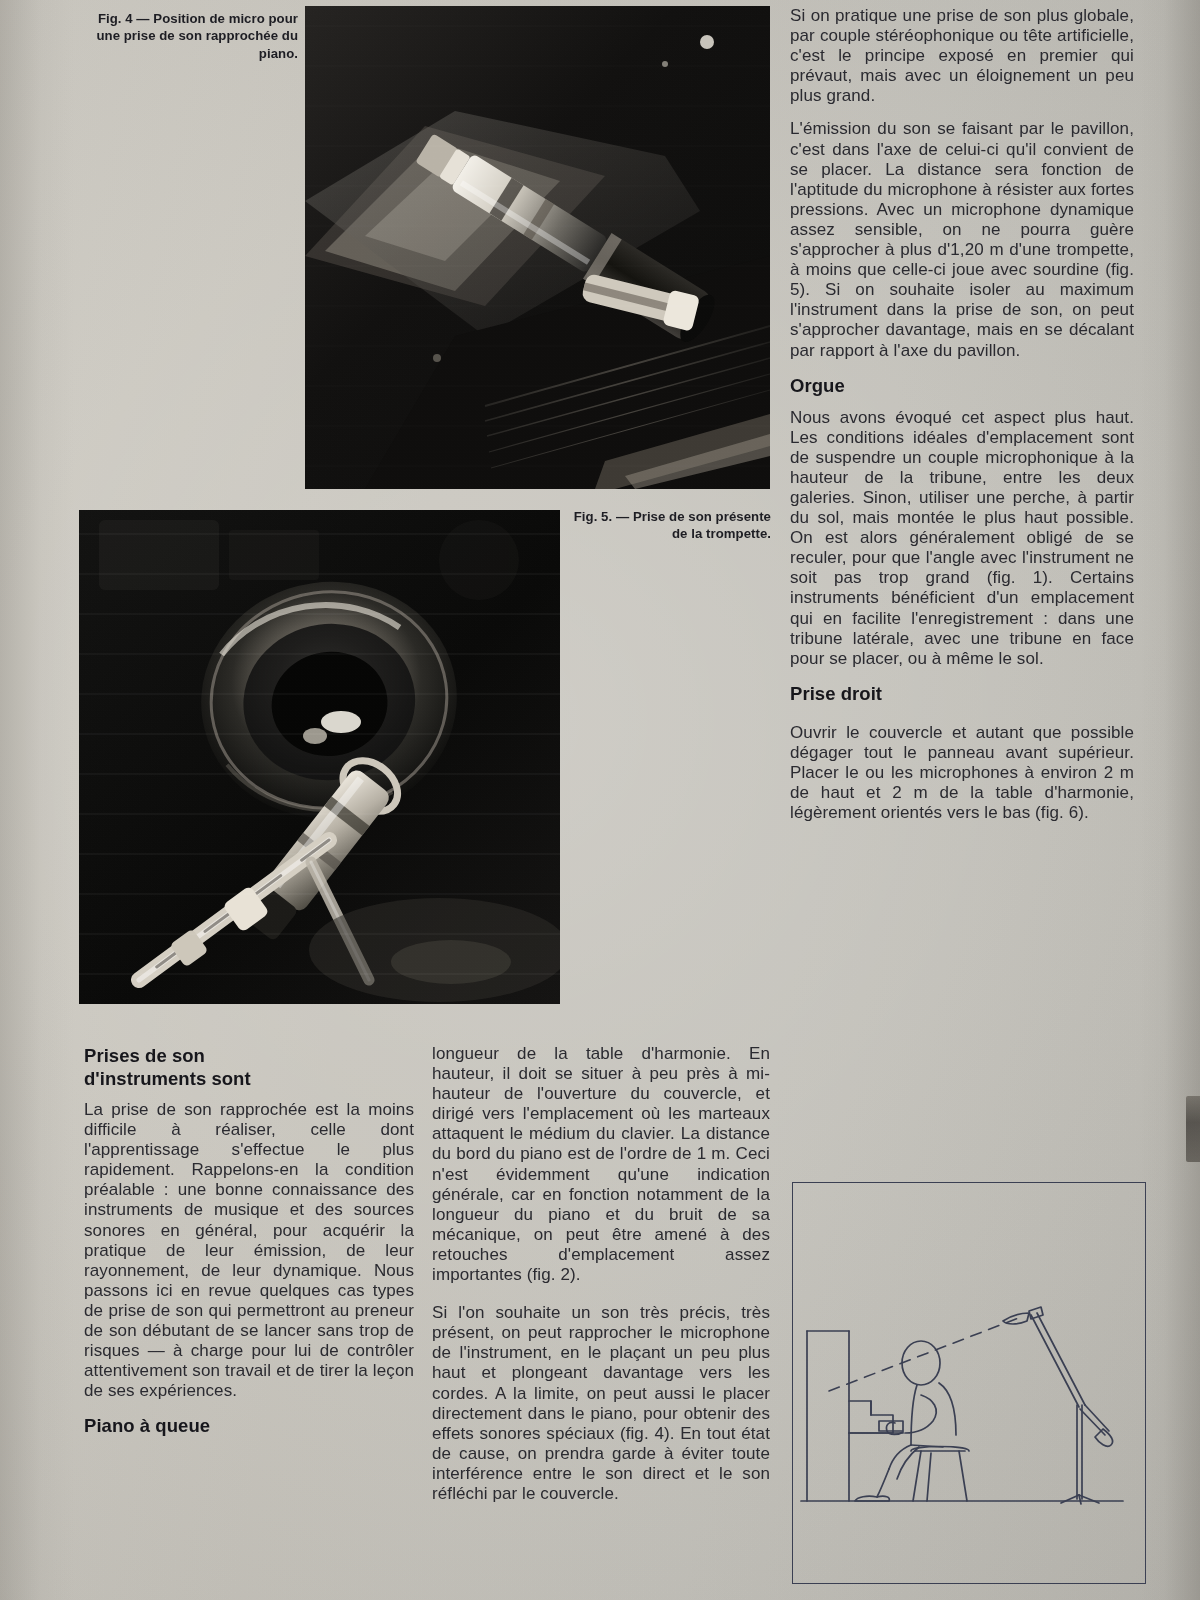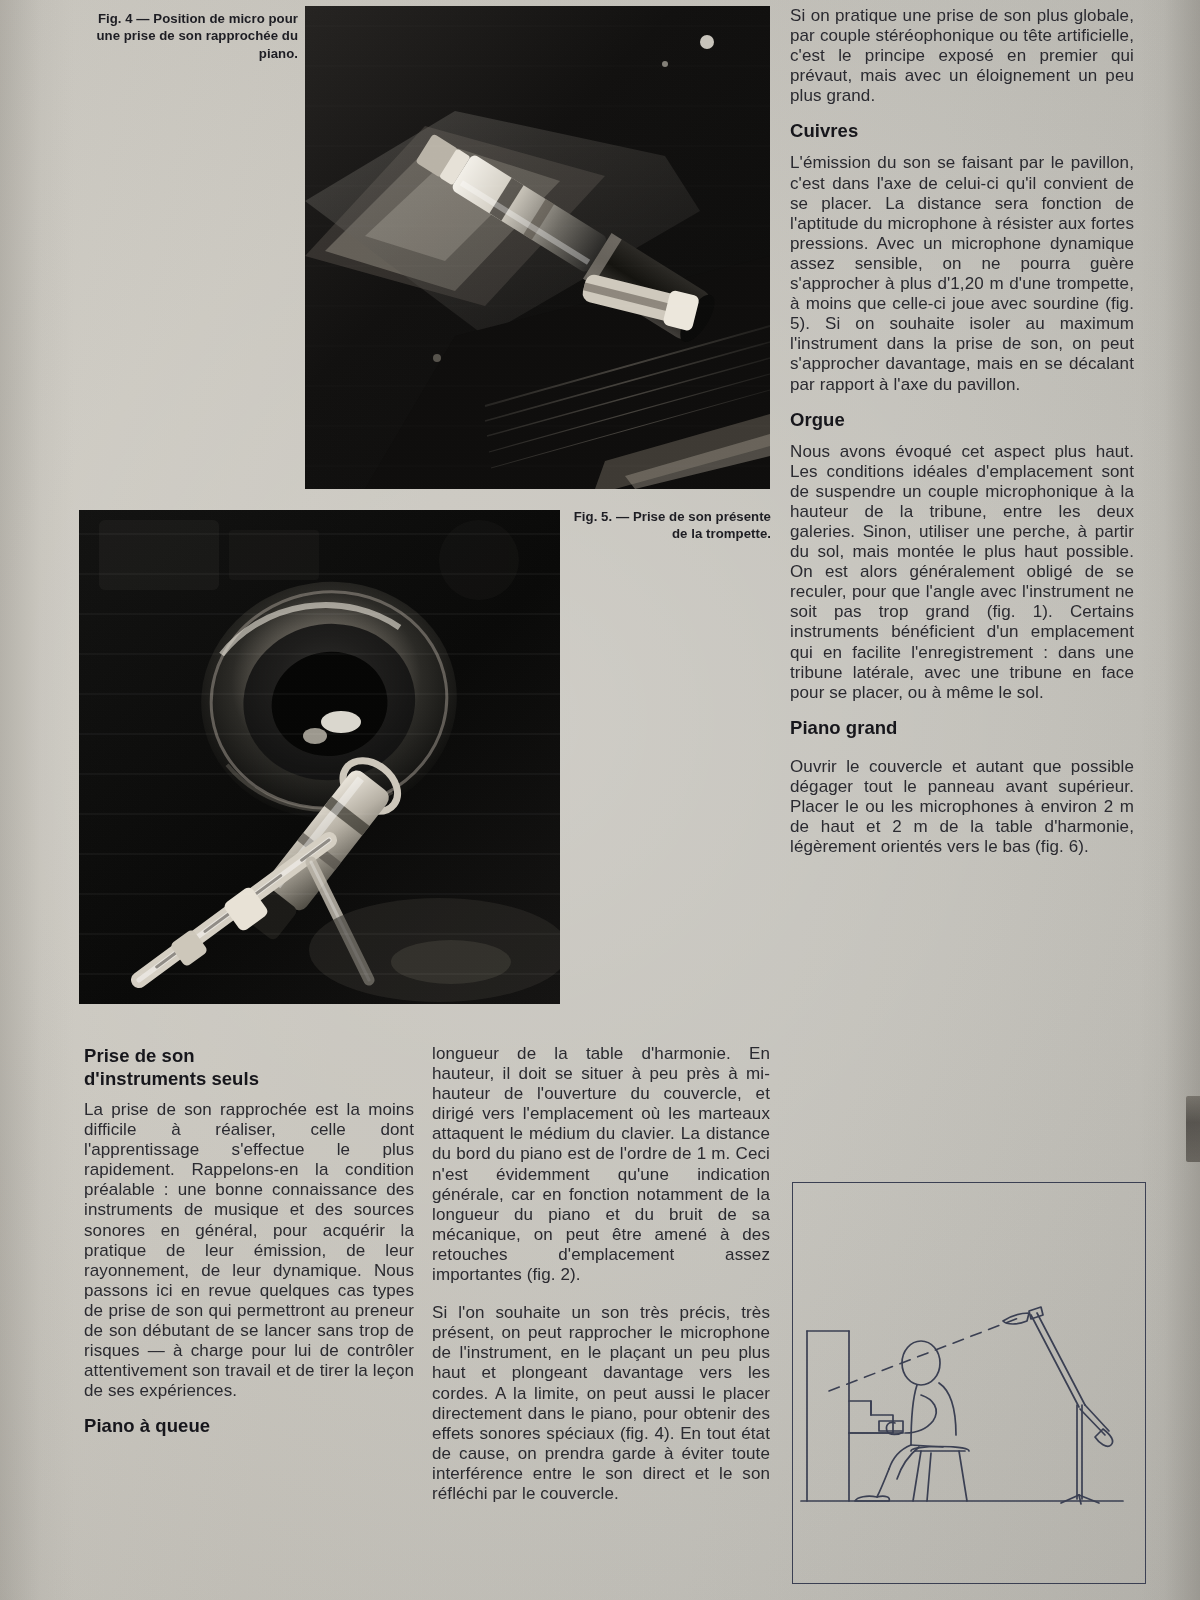--- a/index.html
+++ b/index.html
@@ -284,34 +284,33 @@
       <g opacity="0.12">
         <path d="M0 24 H481 M0 64 H481 M0 104 H481 M0 144 H481 M0 184 H481 M0 224 H481 M0 264 H481 M0 304 H481 M0 344 H481 M0 384 H481 M0 424 H481 M0 464 H481" stroke="#ffffff" stroke-width="0.6"></path>
       </g>
     </svg>
   </div>
 
   <div class="blk" id="col-right-top">
 
     <p class="body-text">Si on pratique une prise de son plus globale, par couple stéréophonique ou tête artificielle, c'est le principe exposé en premier qui prévaut, mais avec un éloignement un peu plus grand.</p>
 
-    <h2 class="sec-head">Cuivres</h2>
     <p class="body-text">L'émission du son se faisant par le pavillon, c'est dans l'axe de celui-ci qu'il convient de se placer. La distance sera fonction de l'aptitude du microphone à résister aux fortes pressions. Avec un microphone dynamique assez sensible, on ne pourra guère s'approcher à plus d'1,20 m d'une trompette, à moins que celle-ci joue avec sourdine (fig. 5). Si on souhaite isoler au maximum l'instrument dans la prise de son, on peut s'approcher davantage, mais en se décalant par rapport à l'axe du pavillon.</p>
 
     <h2 class="sec-head">Orgue</h2>
     <p class="body-text">Nous avons évoqué cet aspect plus haut. Les conditions idéales d'emplacement sont de suspendre un couple microphonique à la hauteur de la tribune, entre les deux galeries. Sinon, utiliser une perche, à partir du sol, mais montée le plus haut possible. On est alors généralement obligé de se reculer, pour que l'angle avec l'instrument ne soit pas trop grand (fig. 1). Certains instruments bénéficient d'un emplacement qui en facilite l'enregistrement : dans une tribune latérale, avec une tribune en face pour se placer, ou à même le sol.</p>
 
-    <h2 class="sec-head">Piano grand</h2>
+    <h2 class="sec-head">Prise droit</h2>
     <p class="body-text">Ouvrir le couvercle et autant que possible dégager tout le panneau avant supérieur. Placer le ou les microphones à environ 2 m de haut et 2 m de la table d'harmonie, légèrement orientés vers le bas (fig. 6).</p>
   </div>
 
   <div class="blk" id="col-left-bottom">
     <h2 class="sec-head tight">
-      <span>Prise de son</span><br>
-      <span>d'instruments seuls</span>
+      <span>Prises de son</span><br>
+      <span>d'instruments sont</span>
     </h2>
     <p class="body-text">La prise de son rapprochée est la moins difficile à réaliser, celle dont l'apprentissage s'effectue le plus rapidement. Rappelons-en la condition préalable : une bonne connaissance des instruments de musique et des sources sonores en général, pour acquérir la pratique de leur émission, de leur rayonnement, de leur dynamique. Nous passons ici en revue quelques cas types de prise de son qui permettront au preneur de son débutant de se lancer sans trop de risques — à charge pour lui de contrôler attentivement son travail et de tirer la leçon de ses expériences.</p>
 
     <h2 class="sec-head">Piano à queue</h2>
   </div>
 
   <div class="blk" id="col-mid-bottom">
     <p class="body-text">longueur de la table d'harmonie. En hauteur, il doit se situer à peu près à mi-hauteur de l'ouverture du couvercle, et dirigé vers l'emplacement où les marteaux attaquent le médium du clavier. La distance du bord du piano est de l'ordre de 1 m. Ceci n'est évidemment qu'une indication générale, car en fonction notamment de la longueur du piano et du bruit de sa mécanique, on peut être amené à des retouches d'emplacement assez importantes (fig. 2).</p>
     <p class="body-text">Si l'on souhaite un son très précis, très présent, on peut rapprocher le microphone de l'instrument, en le plaçant un peu plus haut et plongeant davantage vers les cordes. A la limite, on peut aussi le placer directement dans le piano, pour obtenir des effets sonores spéciaux (fig. 4). En tout état de cause, on prendra garde à éviter toute interférence entre le son direct et le son réfléchi par le couvercle.</p>
   </div>

